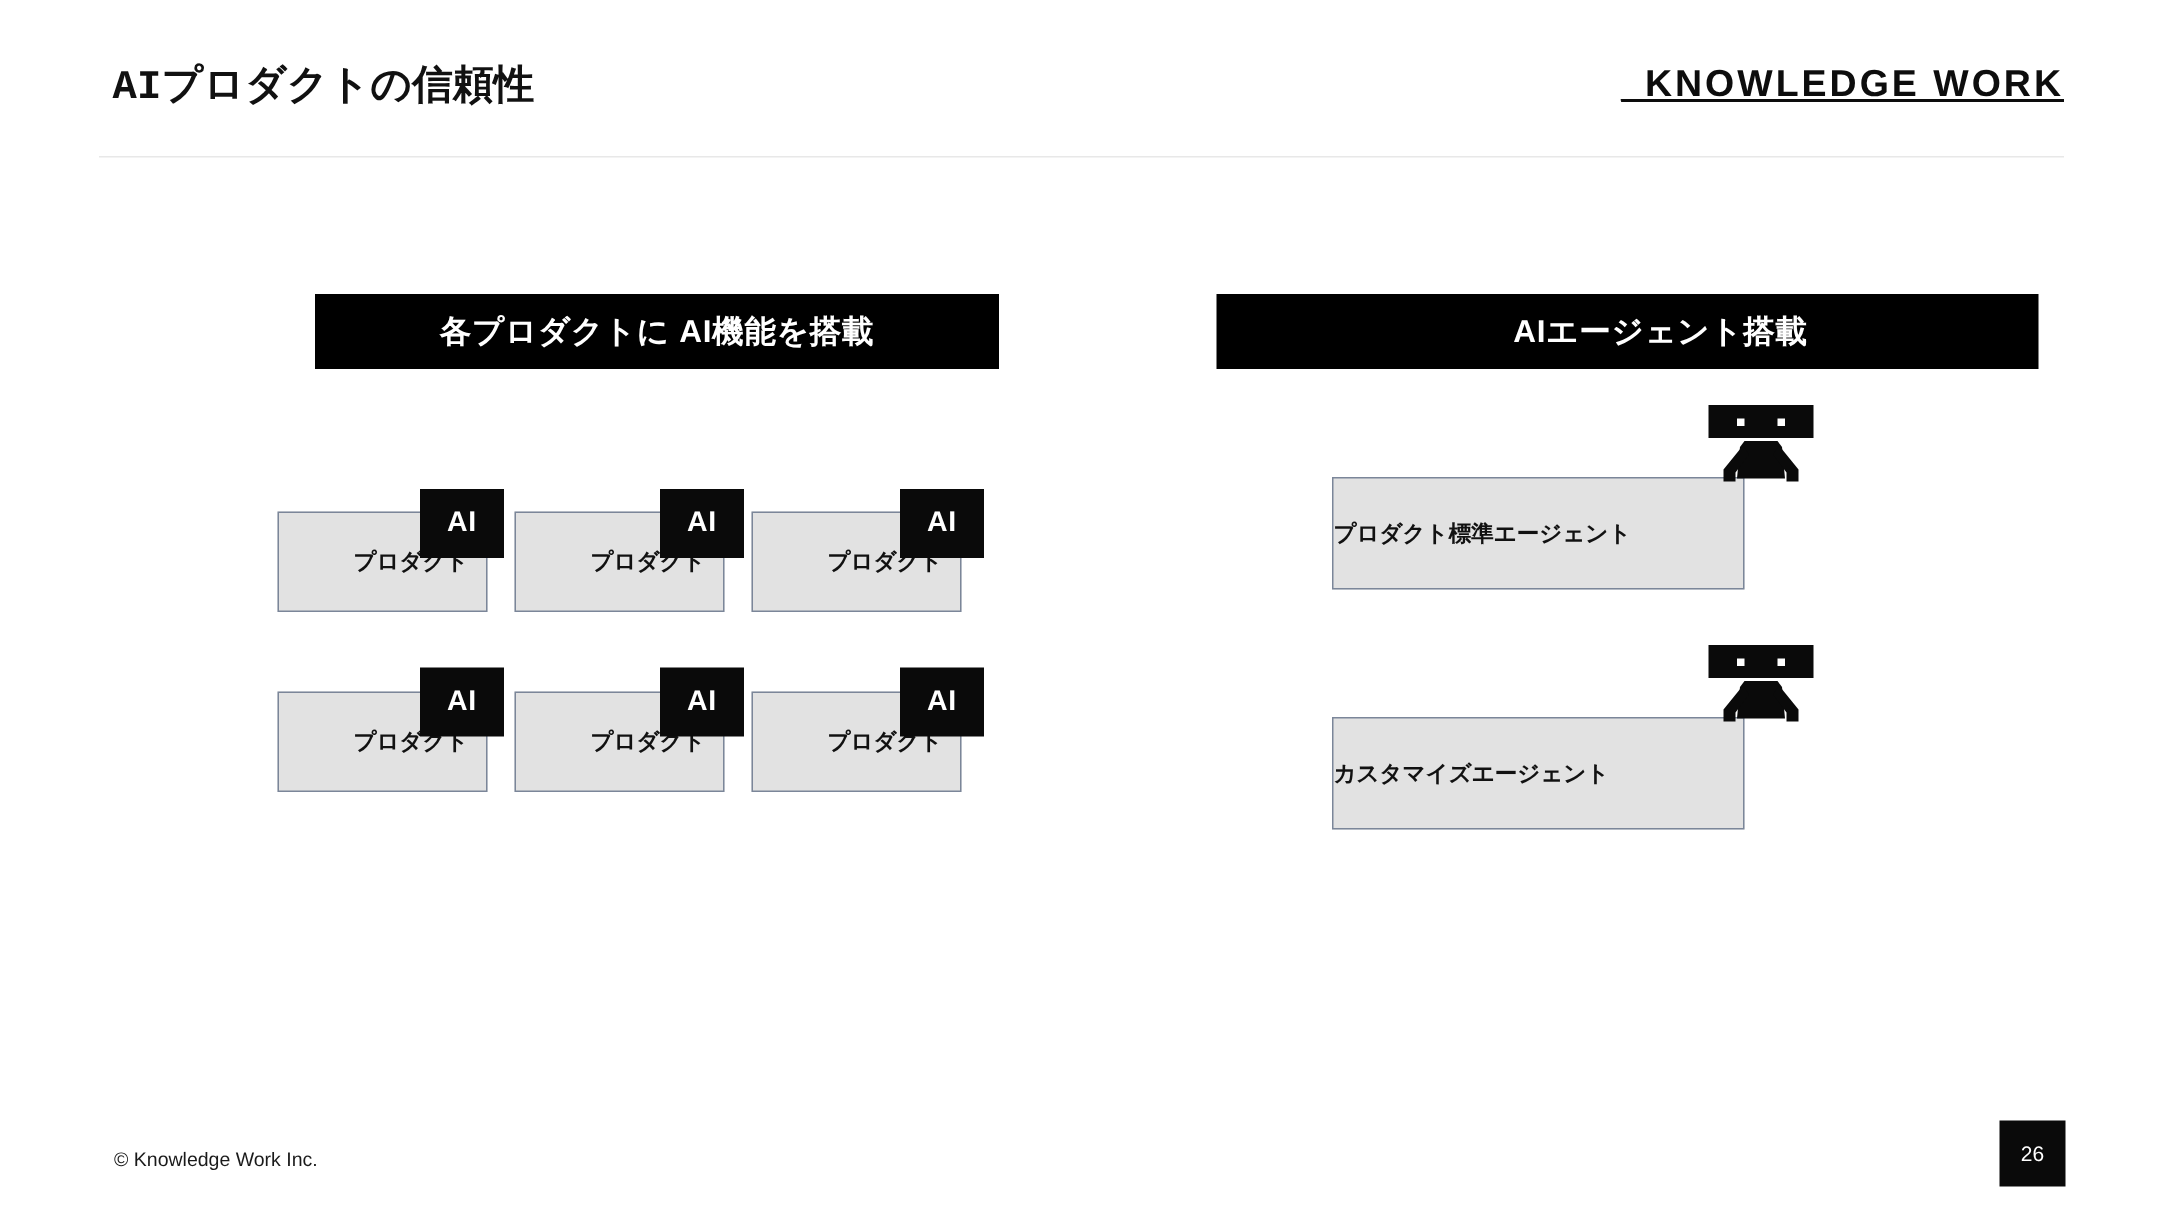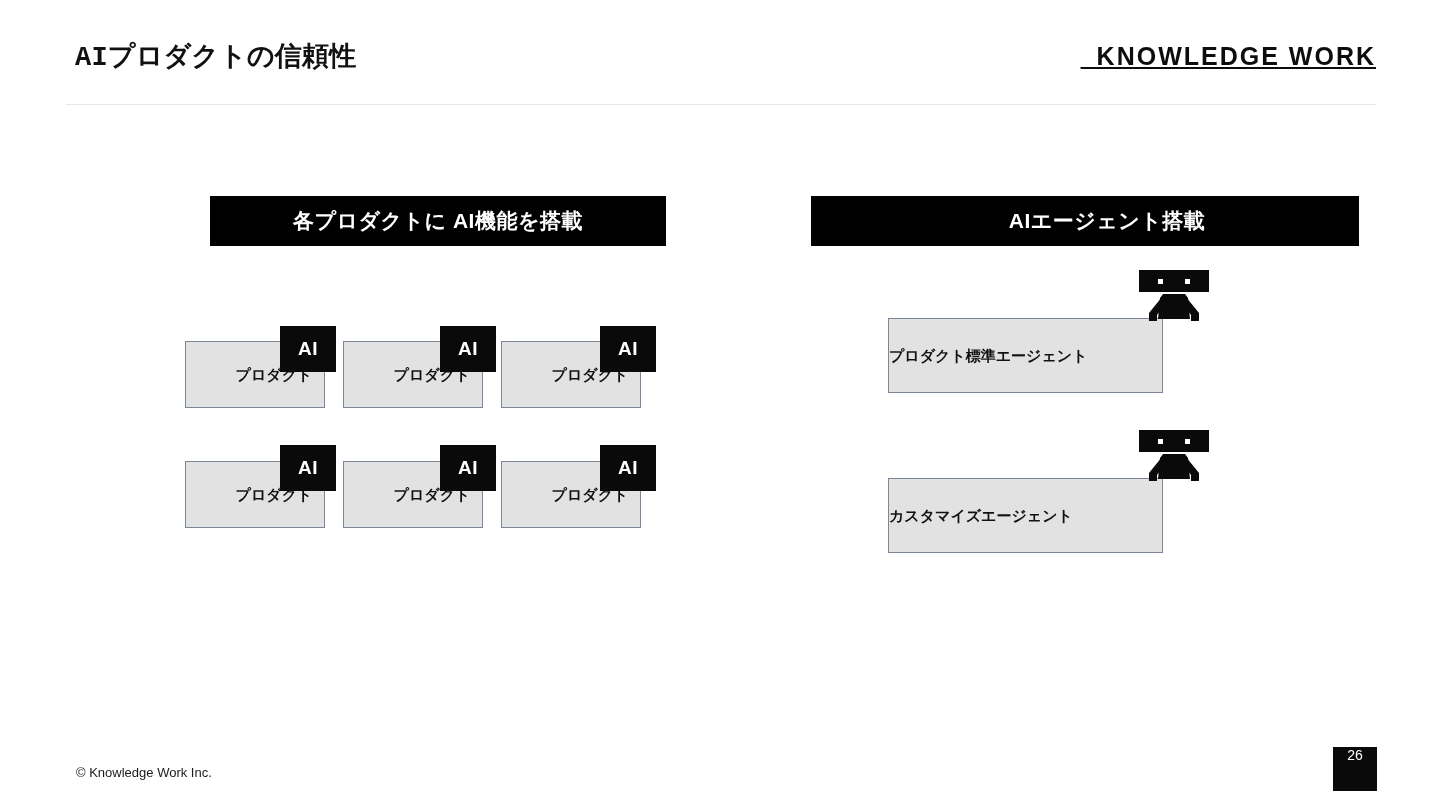--- a/index.html
+++ b/index.html
@@ -162,21 +162,21 @@
     text-align: right;
   }
   .page-badge {
     position: absolute;
     left: 1333px;
     top: 747px;
     width: 44px;
     height: 44px;
     background: #0a0a0a;
     display: flex;
-    align-items: flex-start;
+    align-items: center;
     justify-content: center;
   }
   .page-badge span {
     color: #ffffff;
     font-size: 14px;
     font-weight: 400;
   }
 </style>
 </head>
 <body>

